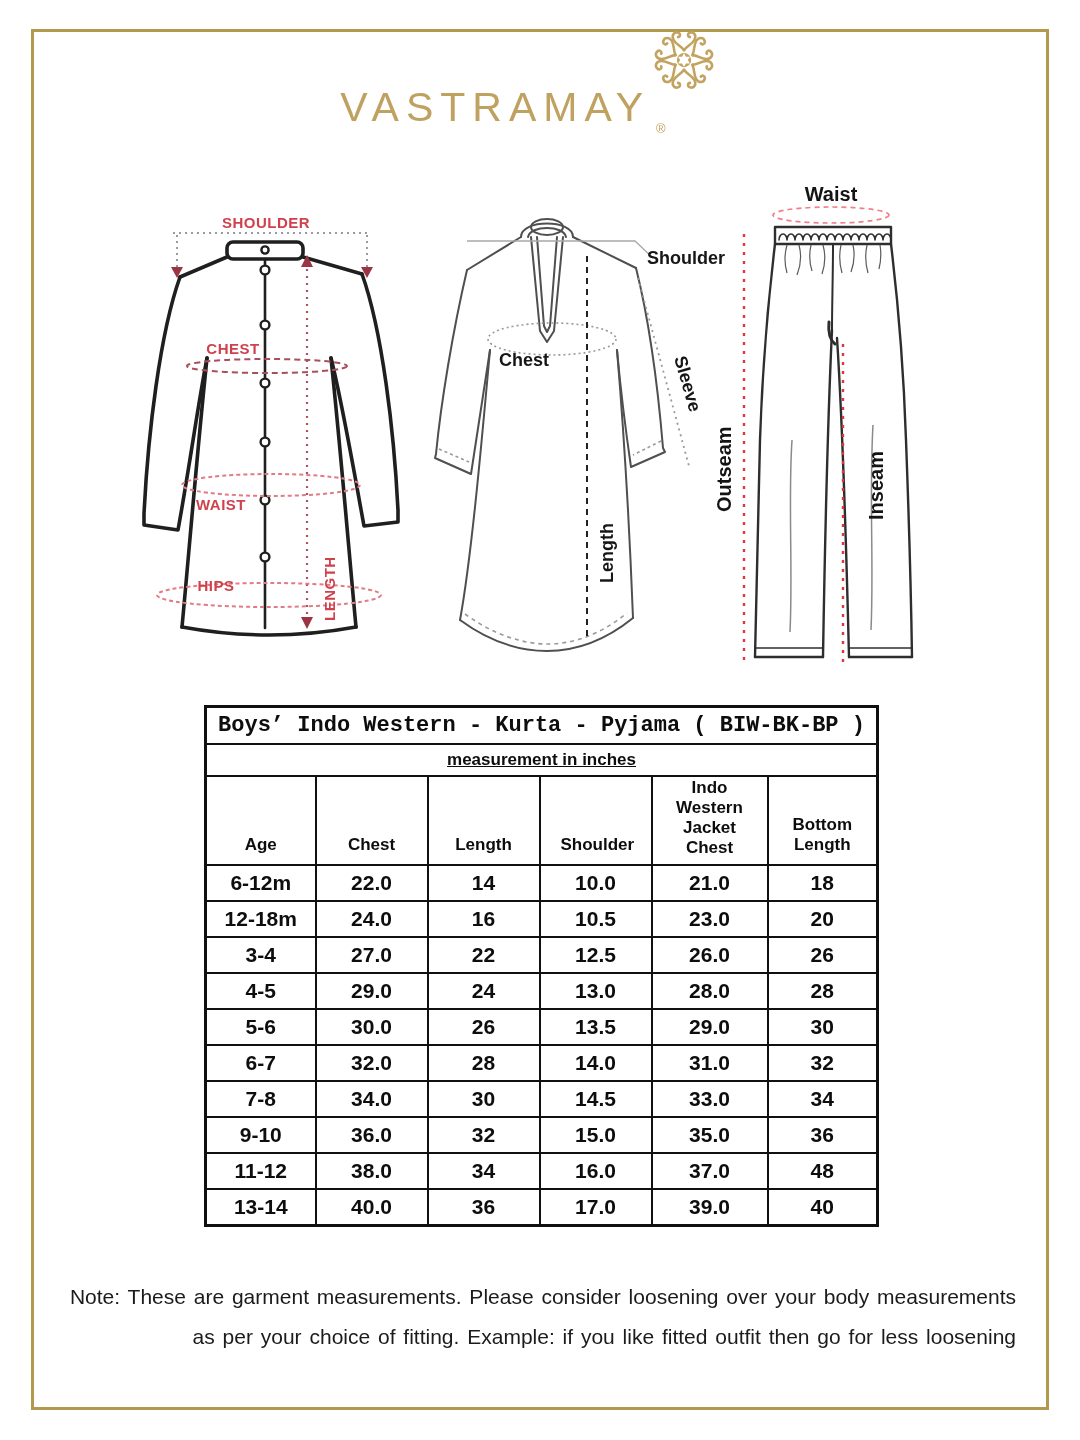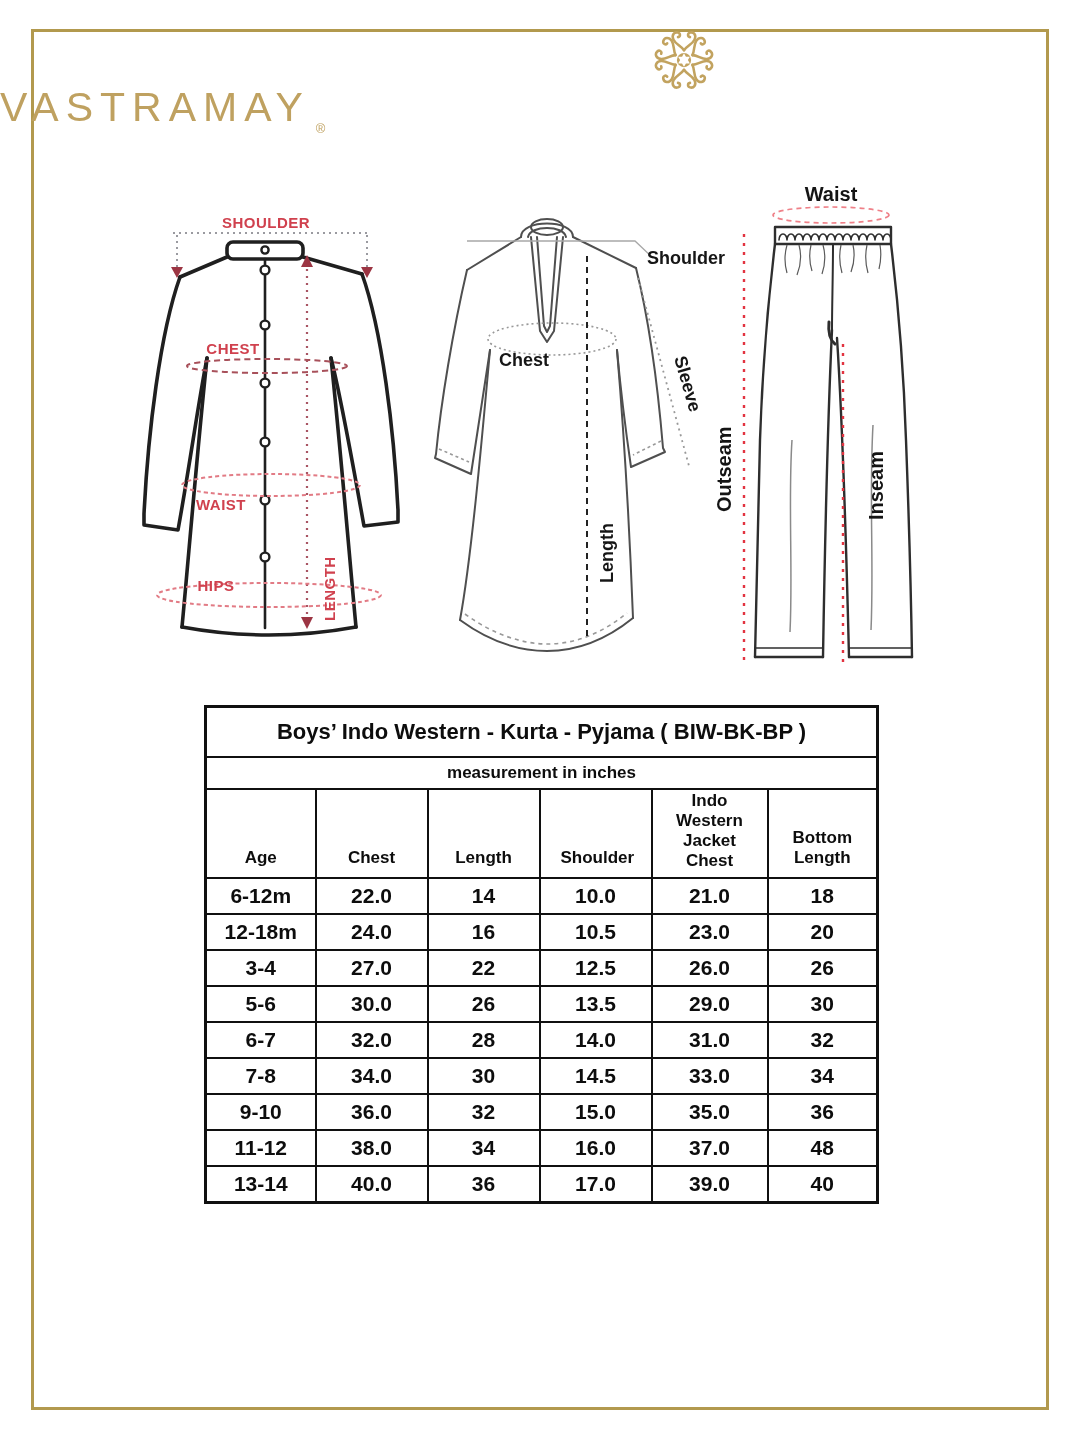--- a/index.html
+++ b/index.html
@@ -1,40 +1,40 @@
 <!DOCTYPE html>
 <html><head>
 <meta charset="utf-8">
 <style>
   html,body{margin:0;padding:0;background:#ffffff;}
   .page{position:relative;width:1080px;height:1440px;background:#ffffff;overflow:hidden;
         font-family:"Liberation Sans","DejaVu Sans",sans-serif;}
   .gold-frame{position:absolute;left:31px;top:29px;width:1012px;height:1375px;
         border:3px solid #b2994e;}
   
-  .brand-line{position:absolute;top:84px;left:0;width:1006px;
+  .brand-line{position:absolute;top:84px;left:0;width:1006px;text-align:center;
         color:#bfa160;font-size:41px;letter-spacing:7px;white-space:nowrap;}
   .reg{font-size:13px;letter-spacing:0;position:relative;top:12px;margin-left:6px;}
   .flower{position:absolute;left:654px;top:30px;width:60px;height:60px;}
   
   .diag{position:absolute;}
   .diag-jacket{left:136px;top:183px;width:296px;height:492px;}
   .diag-kurta{left:425px;top:190px;width:322px;height:500px;}
   .diag-pyjama{left:695px;top:160px;width:358px;height:520px;}
   .diag text{font-family:"Liberation Sans","DejaVu Sans",sans-serif;font-weight:bold;}
   .jk-label{fill:#d0414e;font-size:15px;letter-spacing:.5px;}
   .ku-label{fill:#161616;font-size:18px;}
   .py-label{fill:#141414;font-size:20px;}
   
   .size-table{position:absolute;left:204px;top:705px;width:672px;border-collapse:collapse;
         table-layout:fixed;border:3px solid #101010;}
   .size-table th,.size-table td{border:2px solid #101010;text-align:center;color:#0d0d0d;
         font-weight:bold;overflow:hidden;}
-  .row-title th{font-size:22px;padding:11px 0;}
-  .row-sub th{font-size:17px;padding:5px 0;}
+  .row-title th{font-size:22px;padding:5px 0;font-family:Liberation Mono, monospace;}
+  .row-sub th{font-size:17px;padding:5px 0;text-decoration:underline;}
   .row-cols th{font-size:17px;height:78px;vertical-align:bottom;padding:0 20px 9px;line-height:1.18;}
   .row-cols th.th-jacket{padding:0 18px 6px;}
   .size-table td{font-size:21px;height:32px;}
   
   .note{position:absolute;left:60px;top:1277px;width:956px;text-align:right;
         font-size:21px;line-height:40px;color:#1b1b1b;word-spacing:2px;}
 </style>
 </head>
 <body>
 
@@ -207,20 +207,28 @@
         </tr>
         <tr>
           <td>3-4</td>
           <td>27.0</td>
           <td>22</td>
           <td>12.5</td>
           <td>26.0</td>
           <td>26</td>
         </tr>
         <tr>
+          <td>4-5</td>
+          <td>29.0</td>
+          <td>24</td>
+          <td>13.0</td>
+          <td>28.0</td>
+          <td>28</td>
+        </tr>
+        <tr>
           <td>5-6</td>
           <td>30.0</td>
           <td>26</td>
           <td>13.5</td>
           <td>29.0</td>
           <td>30</td>
         </tr>
         <tr>
           <td>6-7</td>
           <td>32.0</td>
@@ -257,13 +265,17 @@
           <td>13-14</td>
           <td>40.0</td>
           <td>36</td>
           <td>17.0</td>
           <td>39.0</td>
           <td>40</td>
         </tr>
     </tbody>
   </table>
 
+  <div class="note">
+    <div>Note: These are garment measurements. Please consider loosening over your body measurements</div>
+    <div>as per your choice of fitting. Example: if you like fitted outfit then go for less loosening</div>
+  </div>
 </div>
 
 </body></html>

